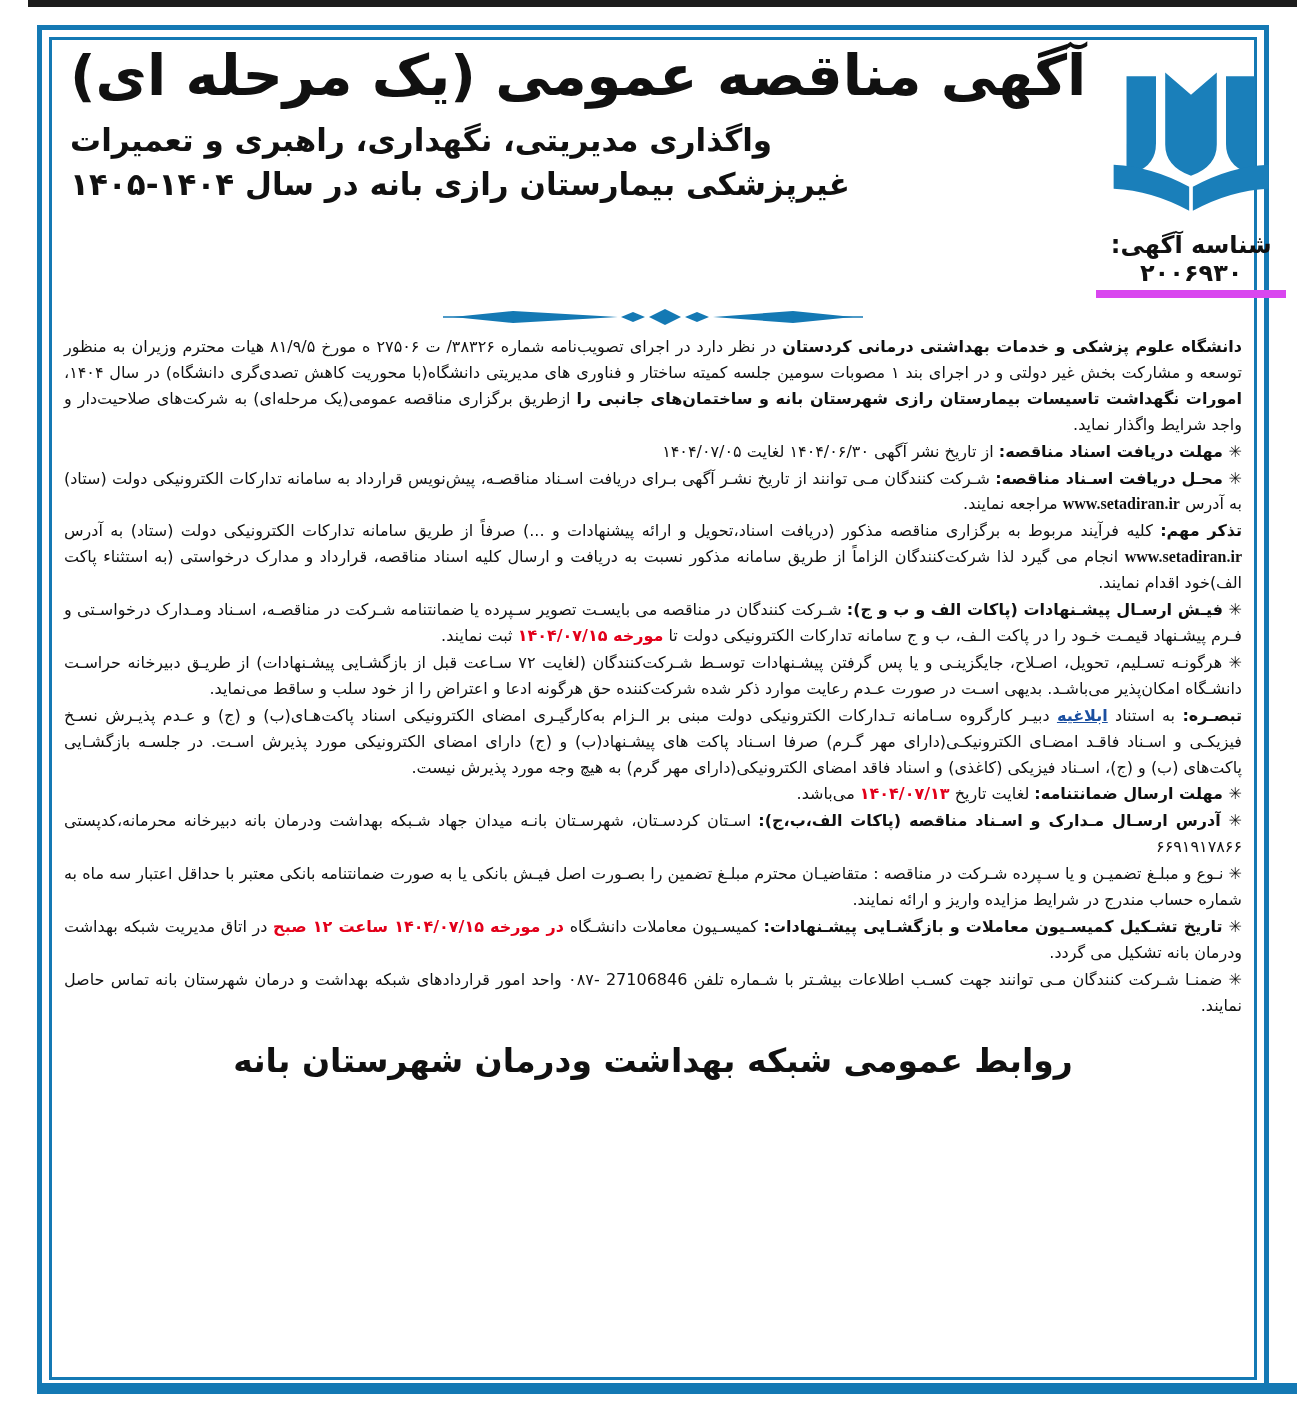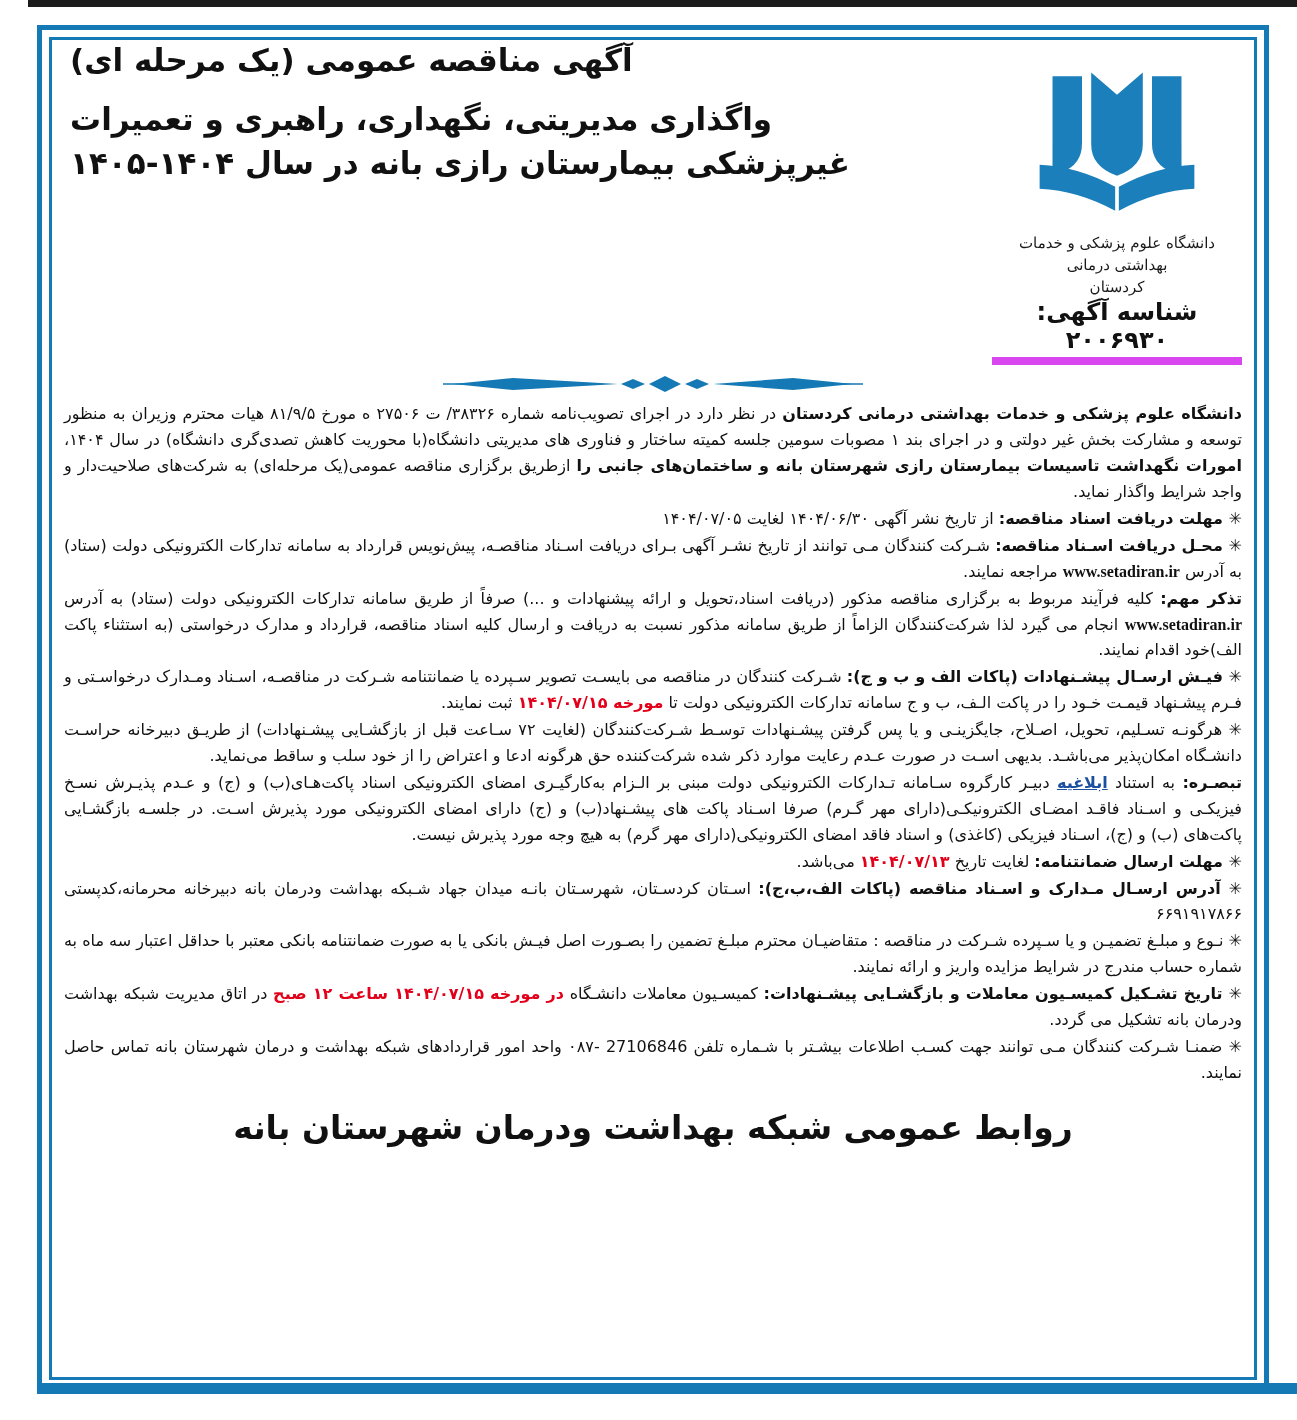--- a/index.html
+++ b/index.html
@@ -106,39 +106,39 @@
     justify-content: space-between;
     padding-top: 4px;
   }
   .header-titles {
     flex: 1;
     text-align: left;
     padding-left: 6px;
     padding-right: 10px;
   }
   .title-main {
-    font-size: 31px;
+    font-size: 56px;
     font-weight: bold;
     color: #111;
     line-height: 1.22;
     letter-spacing: -1px;
     white-space: nowrap;
     direction: rtl;
     text-align: left;
     font-family: "DejaVu Sans", sans-serif;
   }
   .title-sub {
     font-size: 31px;
     font-weight: bold;
     color: #111;
     line-height: 1.42;
     direction: rtl;
     text-align: left;
     white-space: nowrap;
-    margin-top: 17px;
+    margin-top: 8px;
   }
   .title-sub span { display: block; }
 
   
   .logo-block {
     width: 250px;
     text-align: center;
     padding-top: 14px;
   }
   .logo-mark { width: 190px; height: 175px; display: block; margin: 0 auto; }
@@ -242,24 +242,20 @@
           <path d="M16 118 Q58 120 98 142 L98 168 Q58 146 16 144 Z"></path>
 
           <path d="M184 118 Q142 120 102 142 L102 168 Q142 146 184 144 Z"></path>
         </g>
 
         <g fill="#ffffff">
           <path d="M63 24 L71 24 L71 124 L63 124 Z"></path>
           <path d="M129 24 L137 24 L137 124 L129 124 Z"></path>
         </g>
       </svg>
-      <div class="logo-caption">
-        <div>دانشگاه علوم پزشکی و خدمات بهداشتی درمانی</div>
-        <div>کردستان</div>
-      </div>
       <div class="ad-id">شناسه آگهی: ۲۰۰۶۹۳۰</div>
     </div>
   </div>
 
   <div class="divider-wrap">
     <svg width="420" height="22" viewBox="0 0 420 22">
       <path d="M0 11 L70 11" stroke="#1479b4" stroke-width="1.5"></path>
       <path d="M10 11 L70 5 L175 11 L70 17 Z" fill="#1479b4"></path>
       <path d="M178 11 L190 6 L202 11 L190 16 Z" fill="#1479b4"></path>
       <path d="M206 11 L222 3 L238 11 L222 19 Z" fill="#1479b4"></path>

